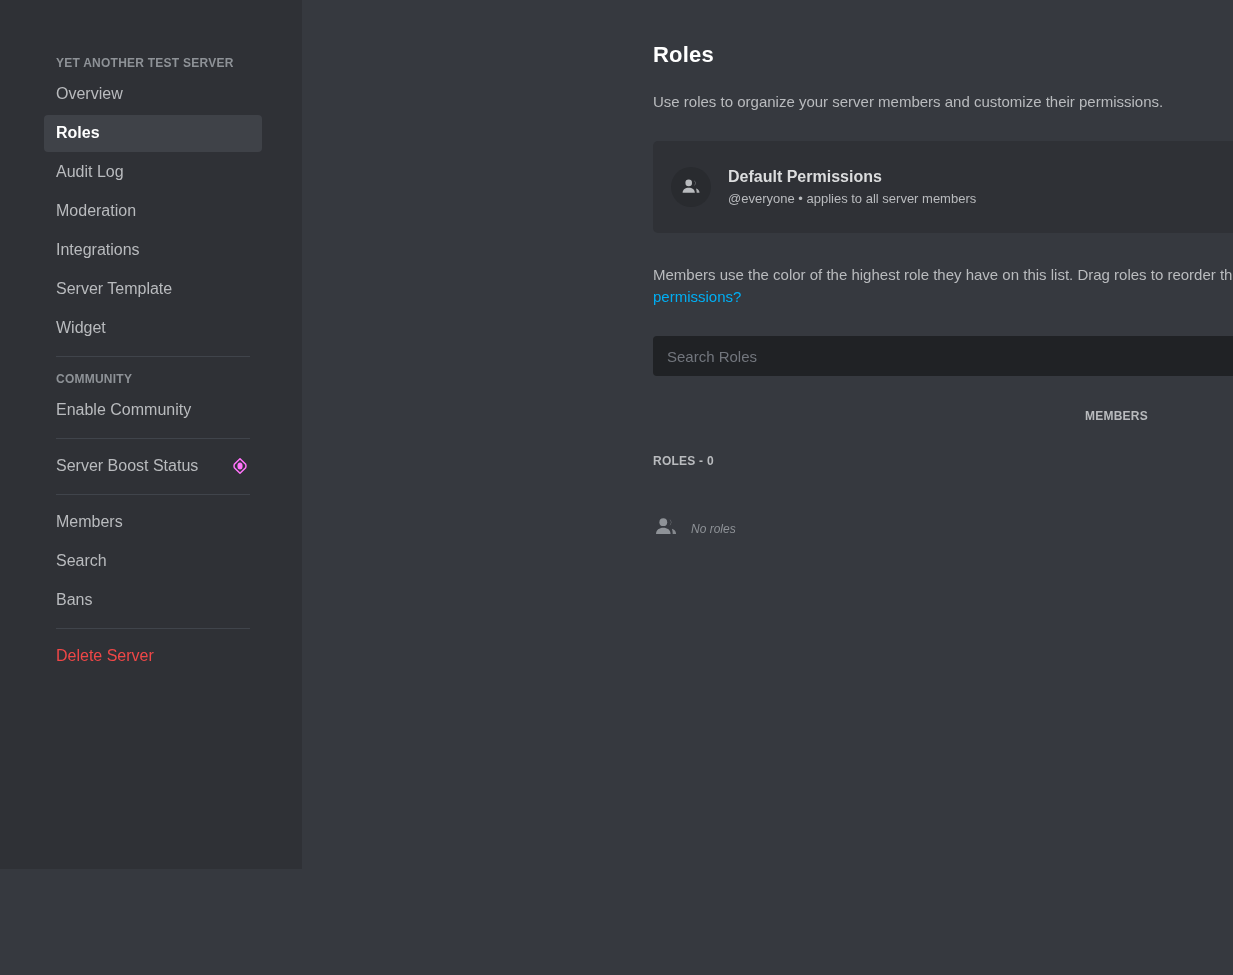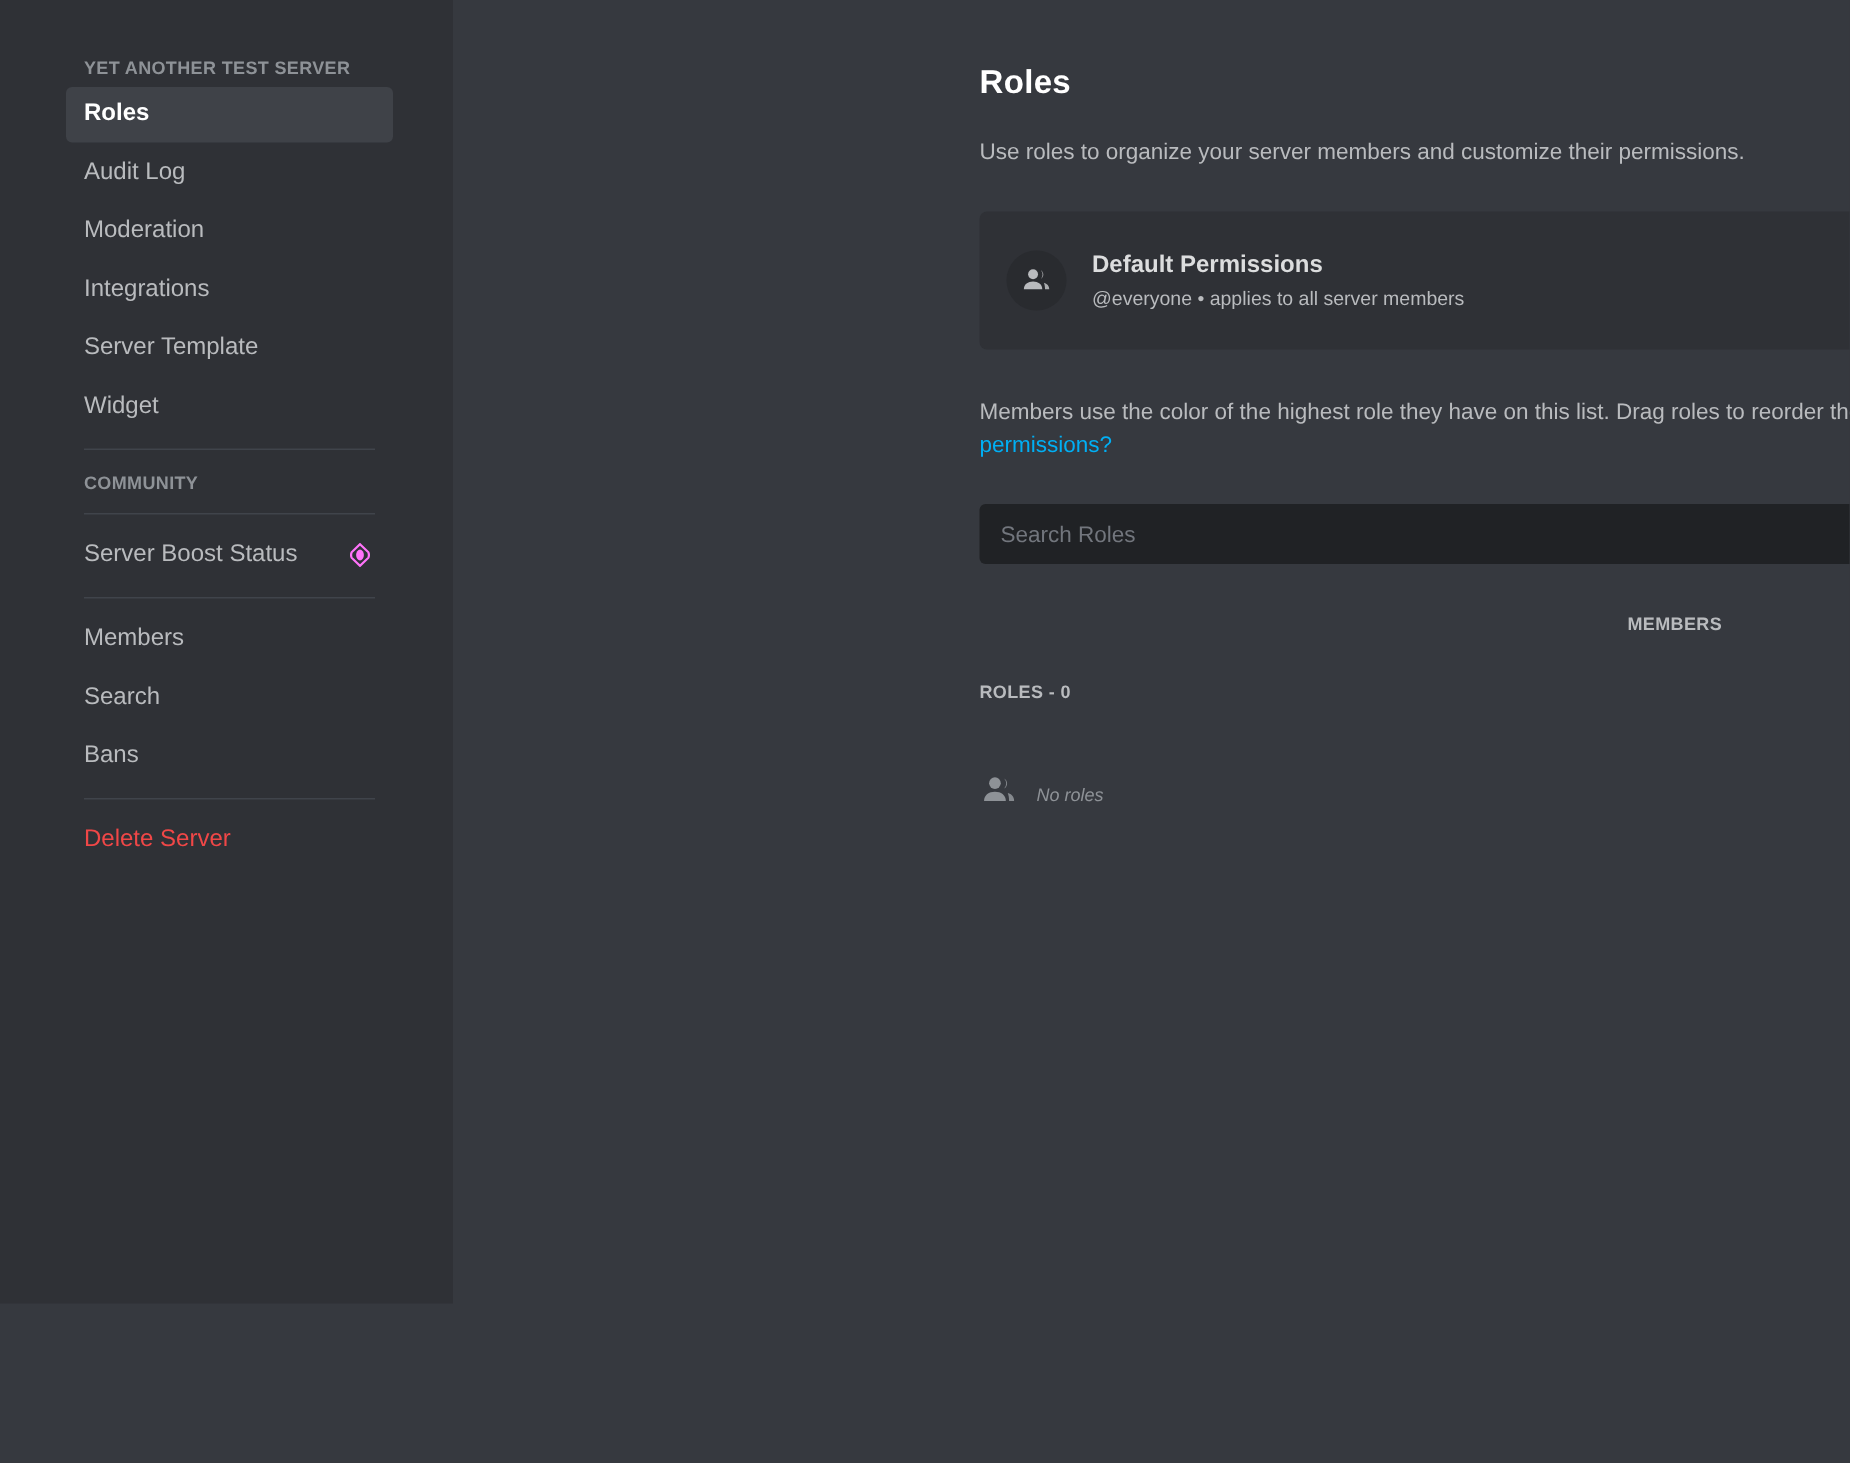--- a/index.html
+++ b/index.html
@@ -8,21 +8,21 @@
     background: #36393f;
     font-family: "Liberation Sans", sans-serif;
     overflow: hidden;
   }
   .app { display: flex; width: 1233px; height: 975px; position: relative; }
 
   
   .sidebar {
     width: 302px; height: 869px;
     background: #2f3136;
-    padding-top: 32px;
+    padding-top: 50px;
     flex: 0 0 302px;
   }
   .sb-inner { width: 218px; margin-left: 44px; }
   .sb-header {
     font-size: 12px; font-weight: bold; letter-spacing: .02em;
     color: #8e9297; text-transform: uppercase;
     padding: 6px 10px 4px 12px; margin-bottom: 2px;
   }
   .sb-item {
     font-size: 16px; color: #b9bbbe;
@@ -108,20 +108,23 @@
 </head>
 <body>
 
 <div class="app">
 
   <nav class="sidebar">
     <div class="sb-inner">
 
       <div class="sb-header">YET ANOTHER TEST SERVER</div>
 
+      <div class="sb-item">
+        <span>Overview</span>
+      </div>
       <div class="sb-item active">
         <span>Roles</span>
       </div>
       <div class="sb-item">
         <span>Audit Log</span>
       </div>
       <div class="sb-item">
         <span>Moderation</span>
       </div>
       <div class="sb-item">
@@ -130,20 +133,23 @@
       <div class="sb-item">
         <span>Server Template</span>
       </div>
       <div class="sb-item">
         <span>Widget</span>
       </div>
 
       <div class="sb-divider"></div>
 
       <div class="sb-header">COMMUNITY</div>
+      <div class="sb-item">
+        <span>Enable Community</span>
+      </div>
 
       <div class="sb-divider"></div>
 
       <div class="sb-item">
         <span>Server Boost Status</span>
         <span class="boost-icon">
           <svg width="16" height="16" viewBox="0 0 16 16">
             <path d="M8 0.8 L13.6 6.2 Q14.3 8 13.6 9.8 L8 15.2 L2.4 9.8 Q1.7 8 2.4 6.2 Z" fill="none" stroke="#ff73fa" stroke-width="1.5"></path>
             <ellipse cx="8" cy="8" rx="2.6" ry="3.6" fill="#ff73fa"></ellipse>
           </svg>

